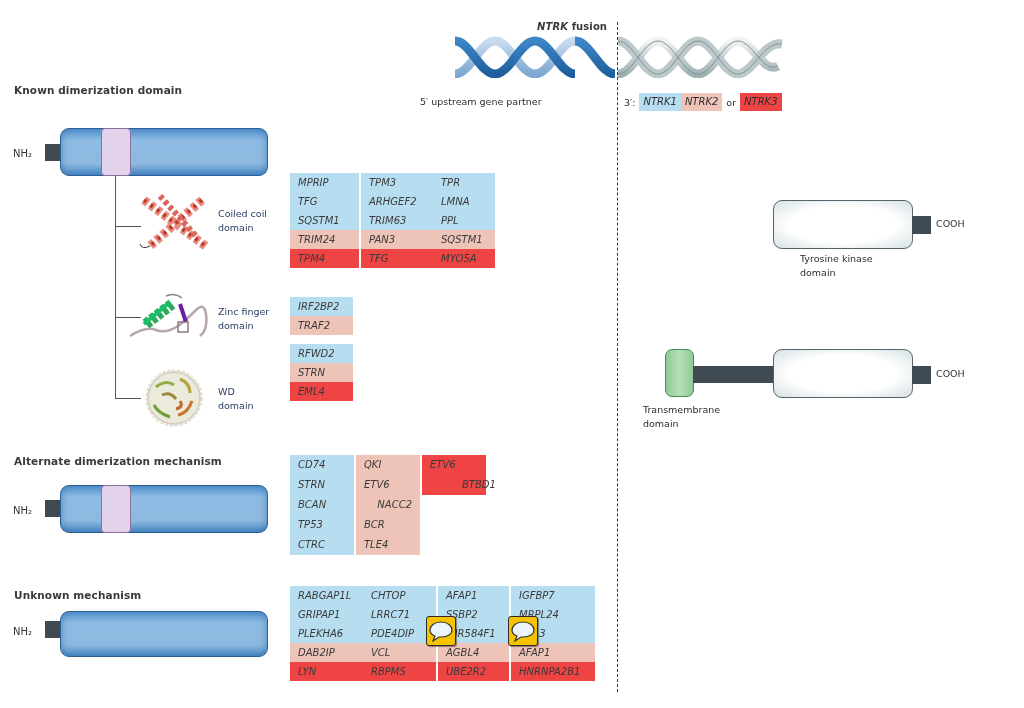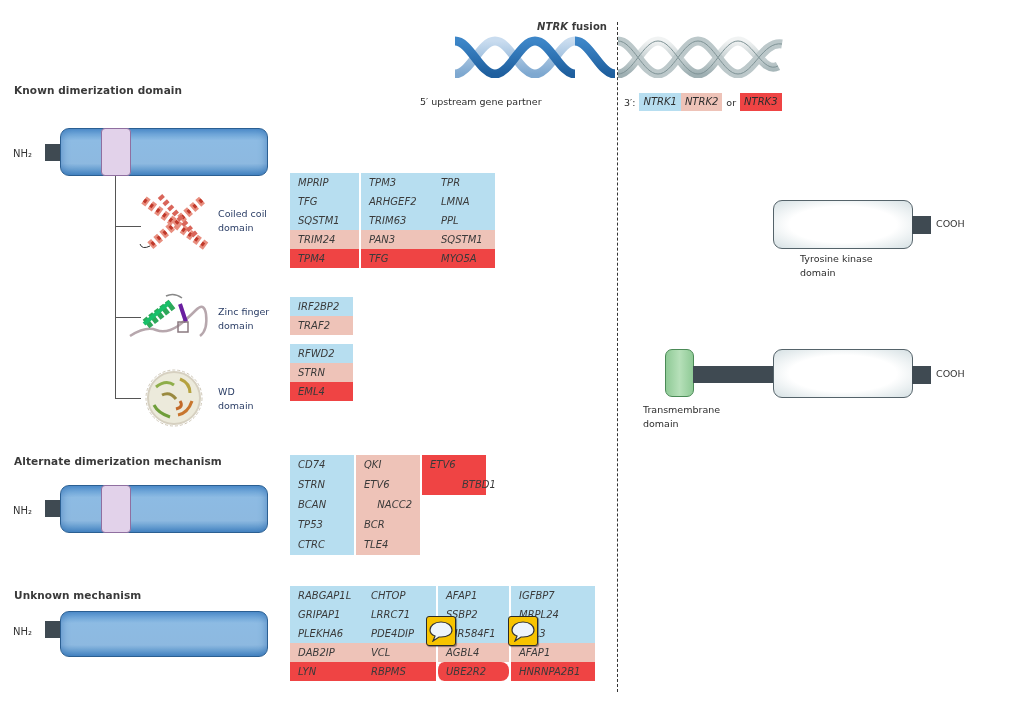--- a/index.html
+++ b/index.html
@@ -203,21 +203,21 @@
     <div class="cell blue">PLEKHA6</div>
     <div class="cell blue">PDE4DIP</div>
     <div class="cell blue" style="border-left: 2px solid rgb(255, 255, 255);">MIR584F1</div>
     <div class="cell blue" style="border-left: 2px solid rgb(255, 255, 255);">MYL3</div>
     <div class="cell red">DAB2IP</div>
     <div class="cell red">VCL</div>
     <div class="cell red" style="border-left: 2px solid rgb(255, 255, 255);">AGBL4</div>
     <div class="cell red" style="border-left: 2px solid rgb(255, 255, 255);">AFAP1</div>
     <div class="cell yellow">LYN</div>
     <div class="cell yellow">RBPMS</div>
-    <div class="cell yellow" style="border-left: 2px solid rgb(255, 255, 255); border-radius: 8px;">UBE2R2</div>
+    <div class="cell yellow" style="border-left: 2px solid rgb(255, 255, 255);">UBE2R2</div>
     <div class="cell yellow" style="border-left: 2px solid rgb(255, 255, 255);">HNRNPA2B1</div>
   </div>
 
 <div class="abs tk" style="left:773px;top:200px;width:140px;height:49px;"></div>
 <div class="abs stub" style="left:912px;top:216px;width:19px;height:18px;"></div>
 <div class="abs small" style="left:936px;top:218px;color:#333;">COOH</div>
 <div class="abs small" style="left:800px;top:252px;line-height:14px;">
   <div>Tyrosine kinase</div>
   <div>domain</div>
 </div>

